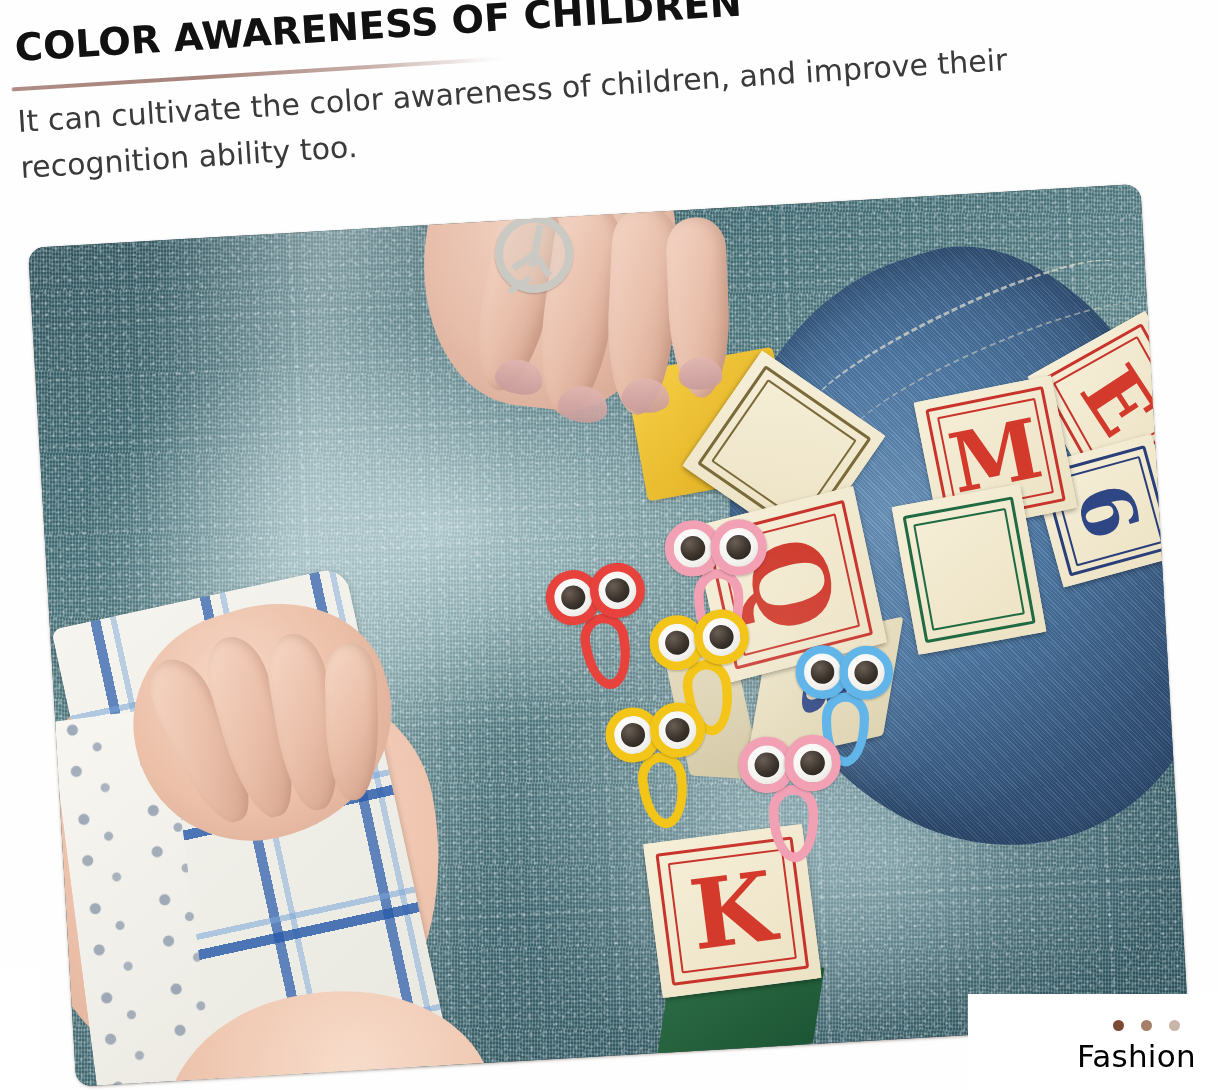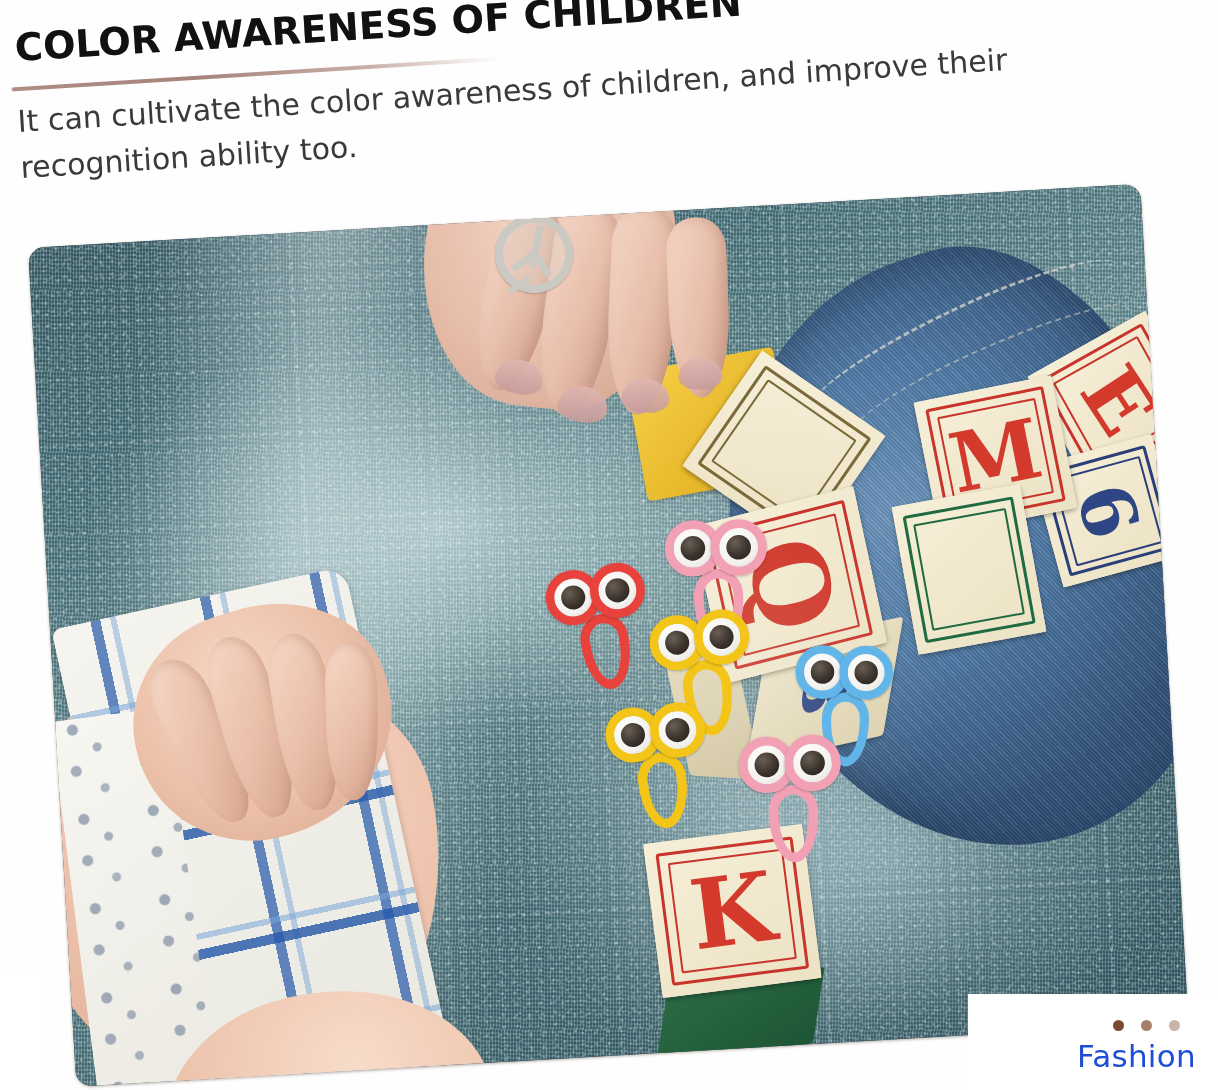--- a/index.html
+++ b/index.html
@@ -730,14 +730,14 @@
 
 <div class="white-mask-left"></div>
 <div class="white-mask-bottomright"></div>
 
 <div id="brand">
   <div id="brand-dots">
     <span style="background: rgb(122, 74, 51);"></span>
     <span style="background: rgb(166, 127, 106);"></span>
     <span style="background: rgb(201, 181, 168);"></span>
   </div>
-  <div id="brand-label" style="color: #1d4ed8;">Fashion</div>
+  <div id="brand-label" style="color: #000000;">Fashion</div>
 </div>
 
 </body></html>

